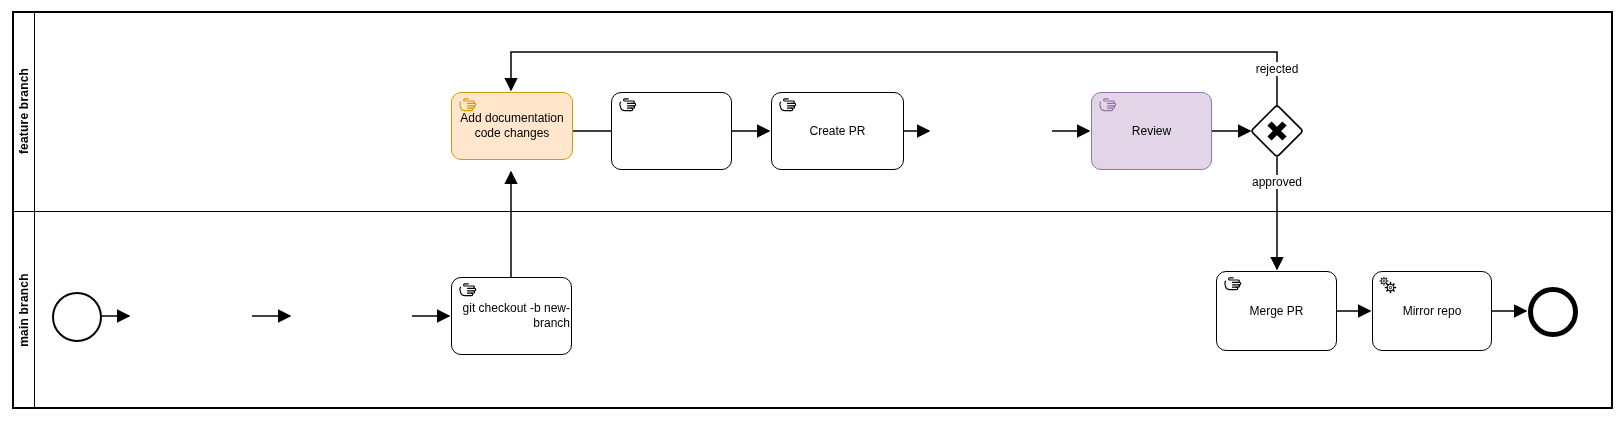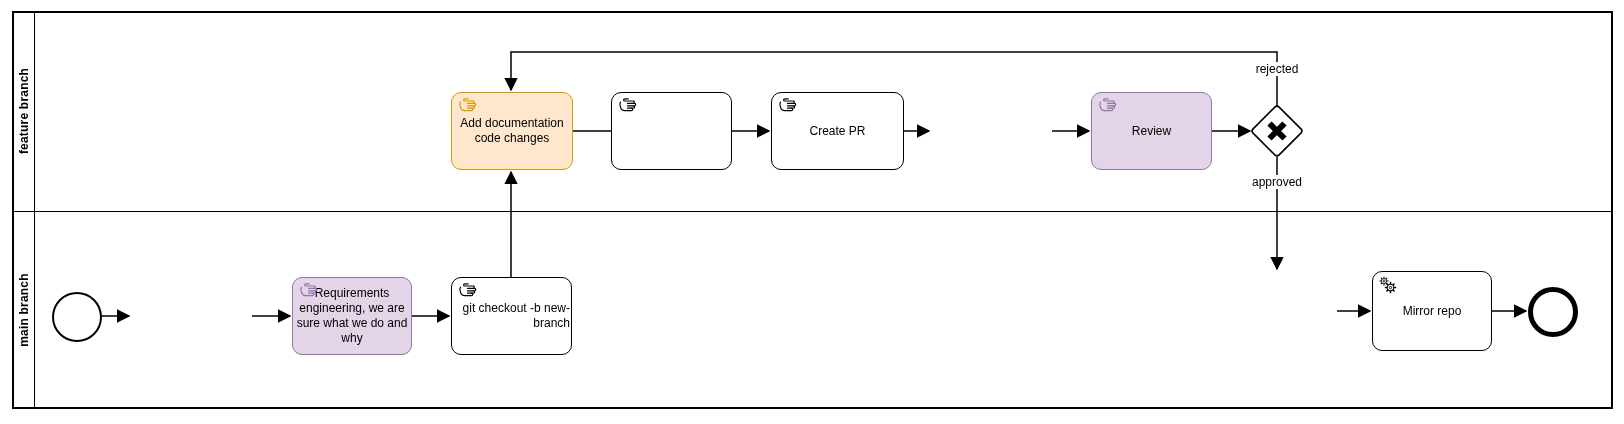--- a/index.html
+++ b/index.html
@@ -100,34 +100,28 @@
     <path class="flow" d="M1212 131 H1250" marker-end="url(#arr)"></path>
     <path class="flow" d="M1277 106 V52 H511 V90" marker-end="url(#arr)"></path>
     <path class="flow" d="M1277 157 V269" marker-end="url(#arr)"></path>
     <path class="flow" d="M1337 311 H1370" marker-end="url(#arr)"></path>
     <path class="flow" d="M1492 311 H1526" marker-end="url(#arr)"></path>
   </svg>
 
   <div class="event start"></div>
   <div class="event end"></div>
 
-  <div class="task purple" style="left:292px;top:277px;width:120px;height:78px;">
-    <svg class="icon" width="20" height="15">
-        <use href="#hand-sym"></use>
-      </svg>
-    <span class="task-label">Requirements engineering, we are sure what we do and why</span>
-  </div>
   <div class="task" style="left:451px;top:277px;width:121px;height:78px;text-align:right;">
     <svg class="icon" width="20" height="15">
         <use href="#hand-sym"></use>
       </svg>
     <span class="task-label">git checkout -b new-branch</span>
   </div>
 
-  <div class="task orange" style="left:451px;top:92px;width:122px;height:78px;">
+  <div class="task orange" style="left:451px;top:92px;width:122px;height:68px;">
     <svg class="icon" width="20" height="15">
         <use href="#hand-sym"></use>
       </svg>
     <span class="task-label">Add documentation code changes</span>
   </div>
   <div class="task" style="left:611px;top:92px;width:121px;height:78px;">
     <svg class="icon" width="20" height="15">
         <use href="#hand-sym"></use>
       </svg>
   </div>
@@ -146,20 +140,26 @@
 
   <svg class="abs gateway-svg" width="56" height="56">
     <g transform="translate(28,28)">
       <rect x="-18.4" y="-18.4" width="36.8" height="36.8" rx="3" transform="rotate(45)" fill="#fff" stroke="#000" stroke-width="1.6"></rect>
       <path d="M-7.5 -7.5 L7.5 7.5 M7.5 -7.5 L-7.5 7.5" stroke="#000" stroke-width="6"></path>
     </g>
   </svg>
   <div class="edge-label" style="left:1277px;top:62px;">rejected</div>
   <div class="edge-label" style="left:1277px;top:175px;">approved</div>
 
+  <div class="task" style="left:1216px;top:271px;width:121px;height:80px;">
+    <svg class="icon" width="20" height="15">
+        <use href="#hand-sym"></use>
+      </svg>
+    <span class="task-label">Merge PR</span>
+  </div>
   <div class="task" style="left:1372px;top:271px;width:120px;height:80px;">
     <svg class="icon" width="20" height="18">
       <use href="#gear-sym" x="0" y="0" width="10" height="10"></use>
       <use href="#gear-sym" x="5" y="5" width="13" height="13"></use>
     </svg>
     <span class="task-label">Mirror repo</span>
   </div>
 
 </div>
 

